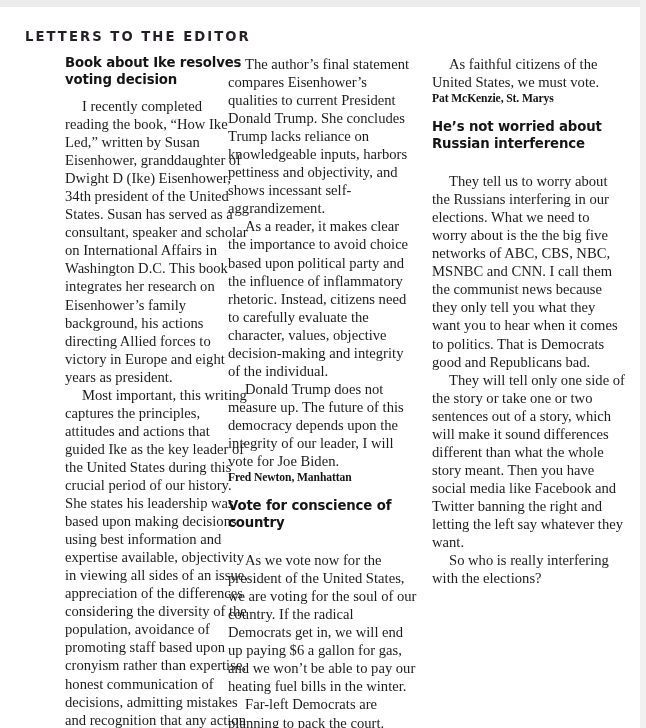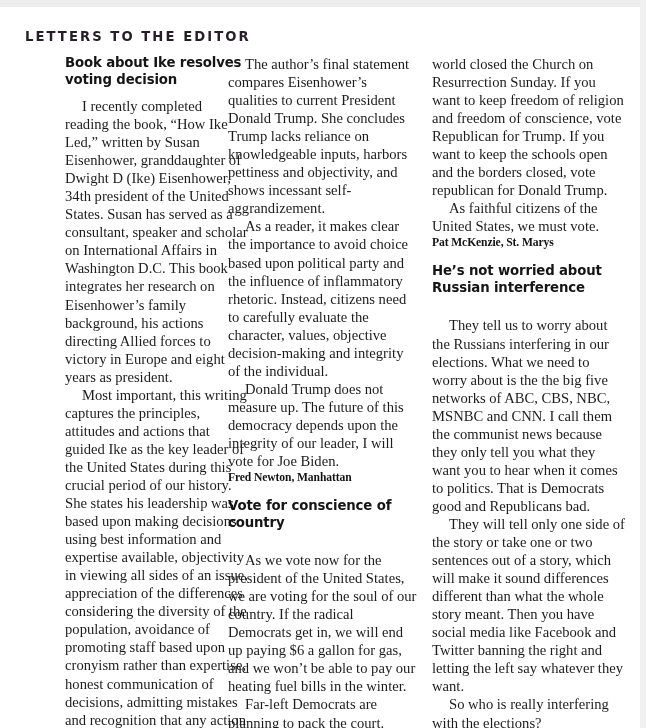--- a/index.html
+++ b/index.html
@@ -127,21 +127,20 @@
       <p class="body">Donald Trump does not measure up. The future of this democracy depends upon the integrity of our leader, I will vote for Joe Biden.</p>
       <p class="signature">Fred Newton, Manhattan</p>
       <div class="gap-after-sig"></div>
       <h2 class="letter-head wide-head">Vote for conscience of country</h2>
       <div class="gap-after-head"></div>
       <p class="body">As we vote now for the president of the United States, we are voting for the soul of our country. If the radical Democrats get in, we will end up paying $6 a gallon for gas, and we won’t be able to pay our heating fuel bills in the winter.</p>
       <p class="body">Far-left Democrats are planning to pack the court. Democratic leaders and governors around the</p>
     </div>
 
     <div class="col col-3">
-      <p class="body noindent">world closed the Church on Resurrection Sunday. If you want to keep freedom of religion and freedom of conscience, vote Republican for Trump. If you want to keep the schools open and the borders closed, vote republican for Donald Trump.</p>
       <p class="body">As faithful citizens of the United States, we must vote.</p>
       <p class="signature">Pat McKenzie, St. Marys</p>
       <div class="gap-after-sig"></div>
       <h2 class="letter-head">He’s not worried about Russian interference</h2>
       <div class="gap-after-head"></div>
       <p class="body">They tell us to worry about the Russians interfering in our elections. What we need to worry about is the the big five networks of ABC, CBS, NBC, MSNBC and CNN. I call them the communist news because they only tell you what they want you to hear when it comes to politics. That is Democrats good and Republicans bad.</p>
       <p class="body">They will tell only one side of the story or take one or two sentences out of a story, which will make it sound differences different than what the whole story meant. Then you have social media like Facebook and Twitter banning the right and letting the left say whatever they want.</p>
       <p class="body">So who is really interfering with the elections?</p>
 
     </div>

